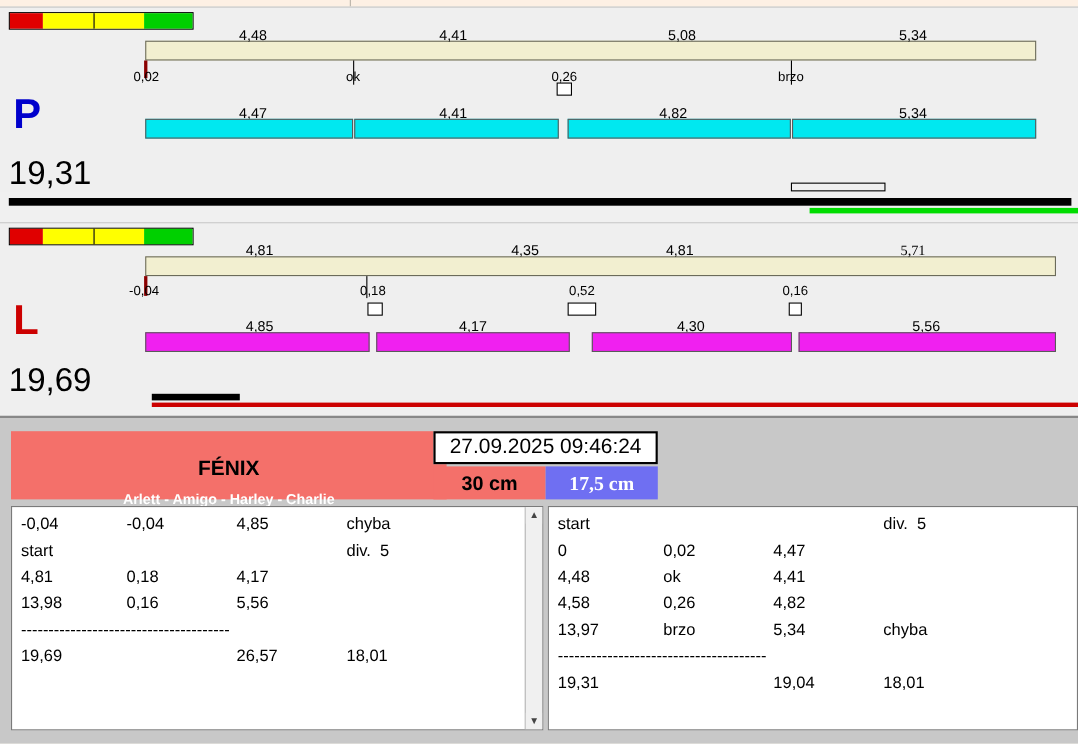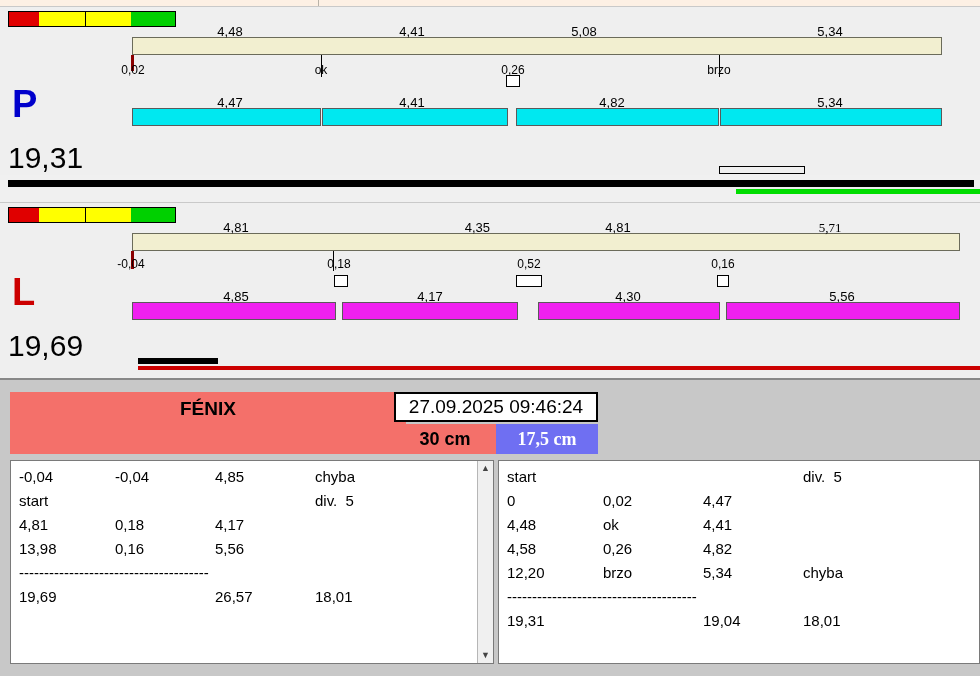--- a/index.html
+++ b/index.html
@@ -200,21 +200,21 @@
   .team-right {
     left: 588px;
     width: 392px;
     background: #6f6ff2;
   }
   .team-name {
     text-align: center;
     font-size: 19px;
     font-weight: bold;
     color: #000;
-    margin-top: 6px;
+    margin-top: 24px;
     font-family: "Liberation Sans", sans-serif;
   }
   .team-dogs {
     text-align: center;
     font-size: 13px;
     font-weight: bold;
     color: #fff;
     margin-top: 8px;
     font-family: "Liberation Sans", sans-serif;
   }
@@ -334,21 +334,21 @@
       <div class="f0"></div>
       <div class="f1"></div>
       <div class="f2"></div>
       <div class="f3"></div>
     </div>
 
     <div class="barstrip cream" style="left:132px; top:30px; width:810px;"></div>
 
     <div class="seg-label" style="left:170px; top:17px; width:120px;">4,48</div>
     <div class="seg-label" style="left:352px; top:17px; width:120px;">4,41</div>
-    <div class="seg-label" style="left:524px; top:17px; width:120px;">5,08</div>
+    <div class="seg-label" style="left:560px; top:17px; width:120px;">5,08</div>
     <div class="seg-label" style="left:770px; top:17px; width:120px;">5,34</div>
 
     <div class="tick" style="left:321px; top:48px; height:22px;"></div>
     <div class="tick" style="left:719px; top:48px; height:22px;"></div>
     <div class="smallbox" style="left:506px; top:68px; width:12px;"></div>
     <div class="smalltick" style="left:131px; top:48px; height:16px;"></div>
 
     <div class="gap-label" style="left:100px; top:56px; width:66px;">0,02</div>
     <div class="gap-label" style="left:288px; top:56px; width:66px;">ok</div>
     <div class="gap-label" style="left:480px; top:56px; width:66px;">0,26</div>
@@ -413,20 +413,21 @@
     <div class="runtime" style="top:126px;">19,69</div>
   </div>
 
   <div class="bottom-black"></div>
   <div class="bottom-red"></div>
 
   <div class="results">
 
     <div class="team-header team-left">
       <div class="team-name">FÉNIX</div>
+      <div class="team-dogs">Arlett - Amigo - Harley - Charlie</div>
     </div>
 
 
     <div class="clockbox">27.09.2025 09:46:24</div>
     <div class="height-left">30 cm</div>
     <div class="height-right">17,5 cm</div>
 
     <div class="listbox left">
       <table class="rows">
         <tbody>
@@ -492,21 +493,21 @@
           <td class="c2">4,41</td>
           <td class="c3"></td>
         </tr>
         <tr>
           <td class="c0">4,58</td>
           <td class="c1">0,26</td>
           <td class="c2">4,82</td>
           <td class="c3"></td>
         </tr>
         <tr>
-          <td class="c0">12,20</td>
+          <td class="c0">13,97</td>
           <td class="c1">brzo</td>
           <td class="c2">5,34</td>
           <td class="c3">chyba</td>
         </tr>
         <tr class="dashrow">
           <td colspan="4">--------------------------------------</td>
         </tr>
         <tr>
           <td class="c0">19,31</td>
           <td class="c1"></td>

